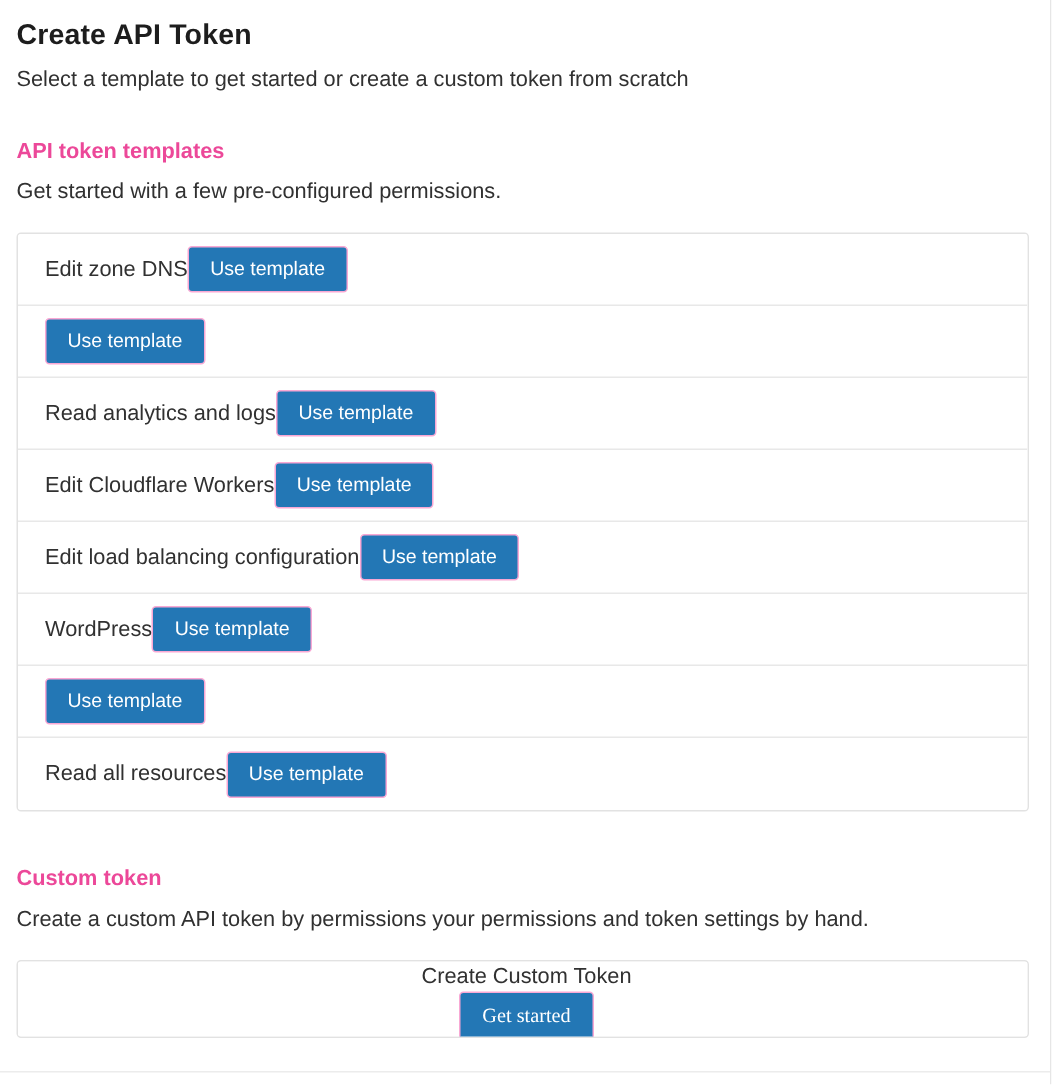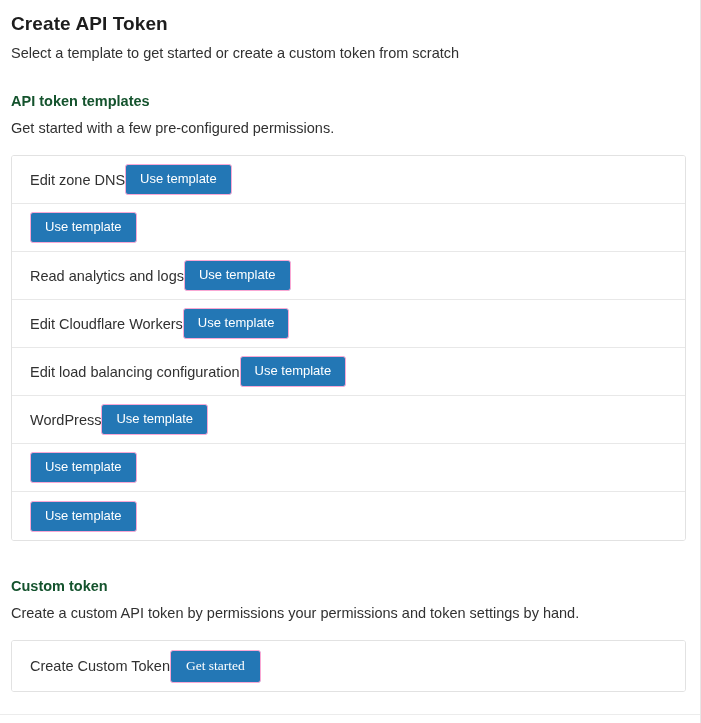--- a/index.html
+++ b/index.html
@@ -35,21 +35,21 @@
   }
   .page-subtitle {
     font-size: 14.5px;
     color: #313131;
     line-height: 20px;
     margin: 0 0 29px 0;
   }
   .section-title {
     font-size: 14.5px;
     font-weight: bold;
-    color: #14532d;
+    color: #ec4899;
     line-height: 19px;
     margin: 0 0 7px 0;
   }
   .section-desc {
     font-size: 14.5px;
     color: #313131;
     line-height: 20px;
     margin: 0 0 17px 0;
   }
   .card {
@@ -91,20 +91,21 @@
   .btn-started {
     padding: 7px 15px 8px 15px;
     font-size: 13.5px;
     font-family: Liberation Serif, serif;
   }
   .custom-wrap {
     margin-top: 36px;
   }
   .custom-card .row {
     height: 50px;
+    flex-direction: column;
   }
   .bottom-strip {
     position: absolute;
     left: 0;
     right: 0;
     bottom: 0;
     height: 8px;
     background: #ffffff;
     border-top: 1px solid #ececec;
   }
@@ -150,20 +151,21 @@
       <div class="row">
         <span class="row-label">WordPress</span>
         <button class="btn">Use template</button>
       </div>
 
       <div class="row">
         <button class="btn">Use template</button>
       </div>
 
       <div class="row">
+        <span class="row-label">Read all resources</span>
         <button class="btn">Use template</button>
       </div>
 
     </div>
 
     <div class="custom-wrap">
       <h2 class="section-title">Custom token</h2>
       <p class="section-desc">Create a custom API token by permissions your permissions and token settings by hand.</p>
 
       <div class="card custom-card">

